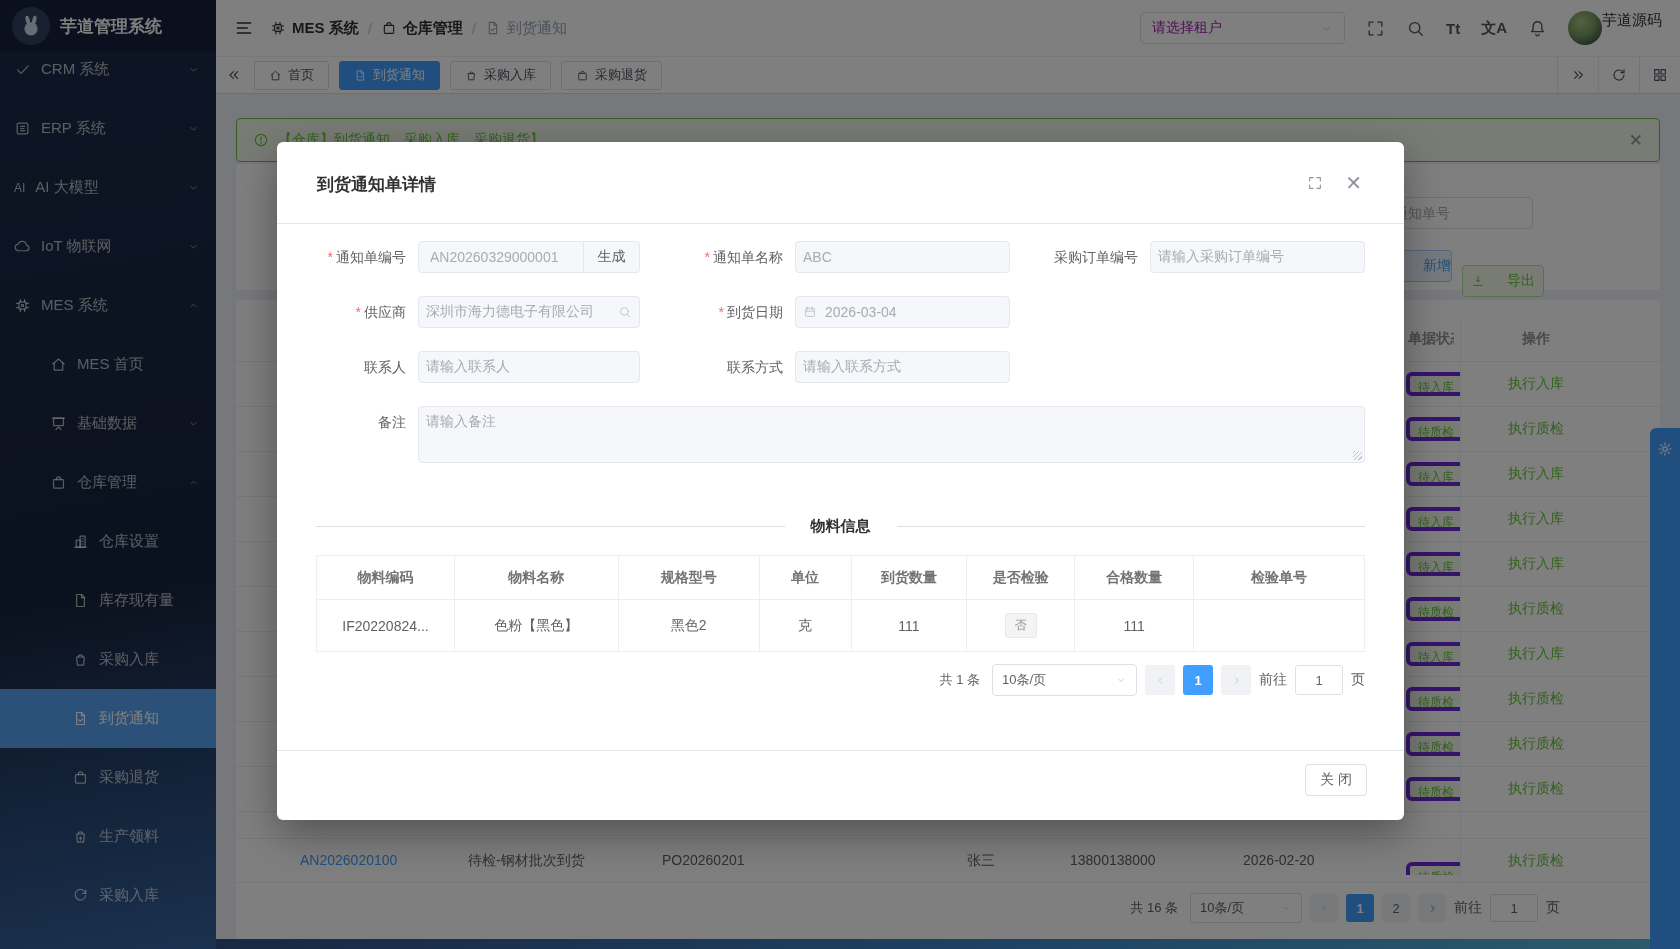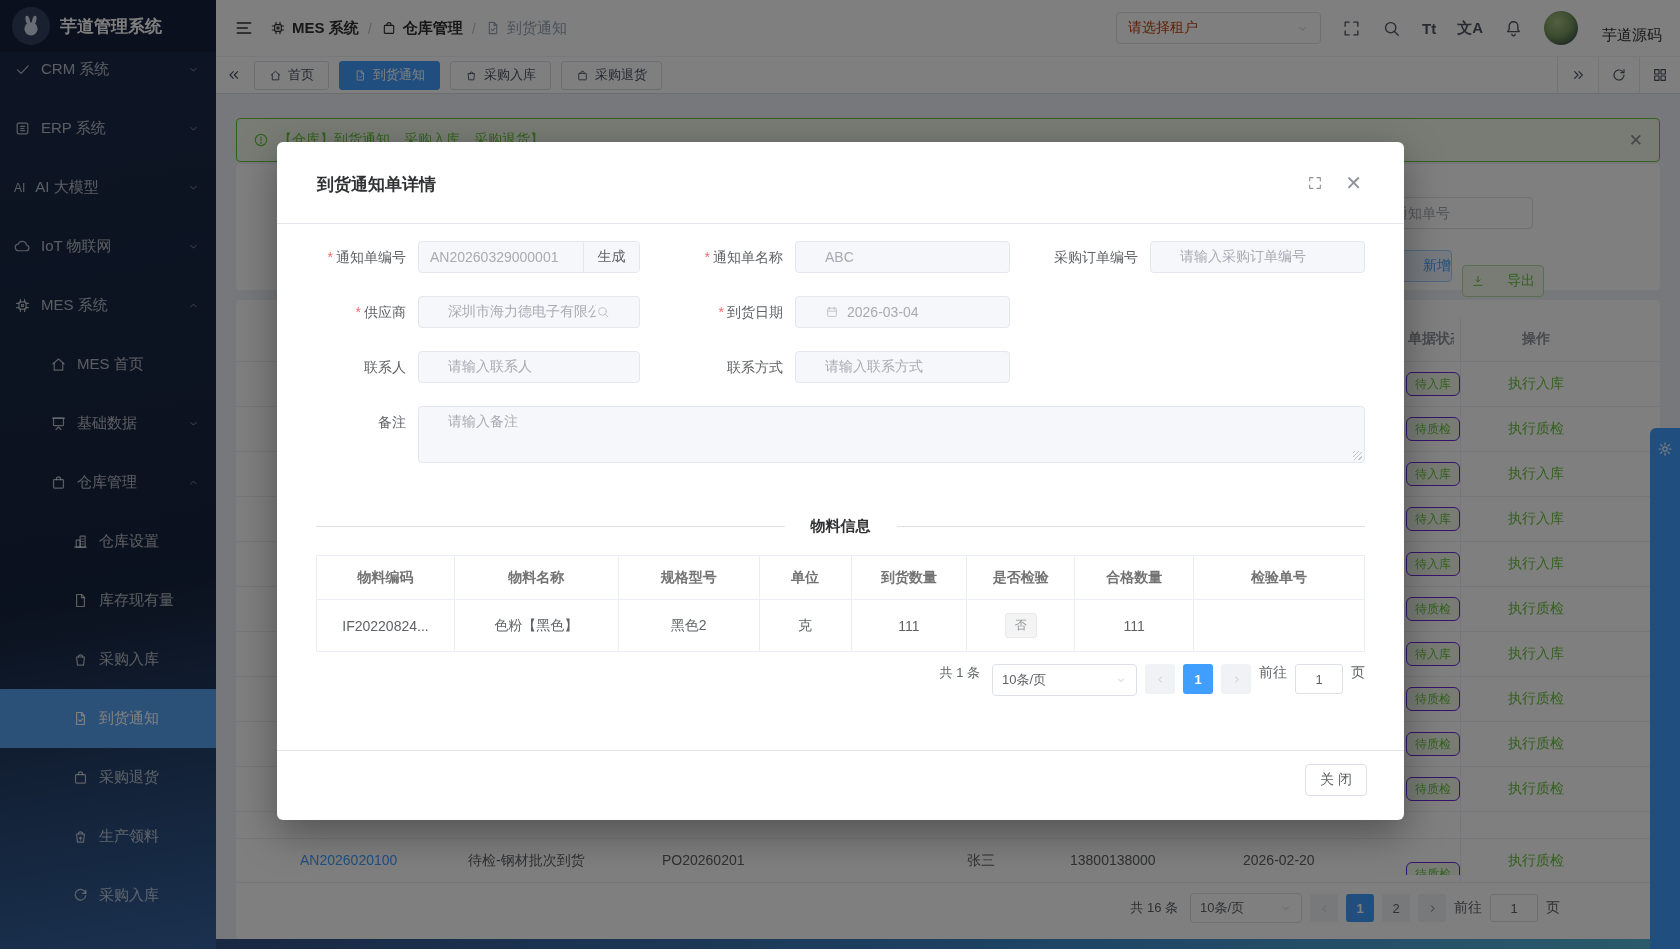--- a/index.html
+++ b/index.html
@@ -34,25 +34,25 @@
     display:flex; align-items:center; padding:0 18px; gap:16px; }
   .hamburger { color:#303133; display:flex; } .hamburger svg { width:20px; height:20px; }
   .breadcrumb { display:flex; align-items:center; gap:9px; font-size:15px; }
   .bc-item { display:flex; align-items:center; gap:6px; color:#303133; font-weight:700; }
   .bc-item svg { width:16px; height:16px; }
   .bc-item.last { color:#97a3b7; font-weight:400; }
   .bc-sep { color:#c0c4cc; font-weight:400; }
   .topbar-right { margin-left:auto; display:flex; align-items:center; gap:21px; }
   .tenant-select { width:205px; height:32px; border:1px solid #dcdfe6; border-radius:4px;
     display:flex; align-items:center; justify-content:space-between; padding:0 11px;
-    color:#c2410c; font-size:14px; background:#fff; }
+    color:#a21caf; font-size:14px; background:#fff; }
   .tenant-select svg { width:13px; height:13px; color:#c0c4cc; }
   .hd-ico { color:#50555e; display:flex; font-size:15px; font-weight:700; }
   .hd-ico svg { width:19px; height:19px; }
-  .user { display:flex; align-items:flex-end; gap:24px; }
+  .user { display:flex; align-items:flex-start; gap:0; }
   .avatar { width:34px; height:34px; border-radius:50%;
     background:radial-gradient(circle at 38% 32%,#a8c285 0%,#7a9a5e 45%,#46604f 75%,#2e3d52 100%); }
   .user-name { font-size:15px; color:#303133; }
 
   
   .tabbar { position:absolute; left:216px; top:56px; right:0; height:38px; background:#fff;
     border-top:1px solid #f0f1f4; border-bottom:1px solid #d8dce5;
     display:flex; align-items:center; padding-left:10px; }
   .tb-chev { color:#495060; display:flex; margin-right:12px; }
   .tb-chev svg { width:16px; height:16px; }
@@ -88,21 +88,21 @@
   .table-card { position:absolute; left:20px; right:20px; top:206px; bottom:10px; background:#fff;
     border-radius:4px; overflow:hidden; }
   .bgt-head { position:absolute; left:0; right:0; top:18px; height:44px; border-bottom:1px solid #ebeef5;
     font-size:14px; color:#909399; font-weight:700; }
   .bgt-col-status { position:absolute; left:1172px; top:12px; width:46px; overflow:hidden; white-space:nowrap; }
   .bgt-col-action { position:absolute; left:1264px; top:12px; width:72px; text-align:center; }
   .fixcol-line { position:absolute; left:1224px; top:18px; height:565px; border-left:1px solid #ebeef5; }
   .bgt-row { position:absolute; left:0; right:0; height:45px; border-bottom:1px solid #ebeef5; font-size:14px; color:#606266; }
   .row-tagwrap { position:absolute; left:1170px; top:10px; width:54px; height:26px; overflow:hidden; }
   .tag-g { display:inline-block; height:24px; line-height:22px; padding:0 8px; font-size:12px;
-    color:#67c23a; background:#f0f9eb; border:1px solid #6d28d9; border-radius:6px; white-space:nowrap; }
+    color:#67c23a; background:#f0f9eb; border:4px solid #6d28d9; border-radius:6px; white-space:nowrap; }
   .row-action { position:absolute; left:1264px; top:13px; width:72px; text-align:center;
     color:#67c23a; font-size:14px; cursor:pointer; }
   .bott-row { position:absolute; left:0; right:0; top:538px; height:45px; border-top:1px solid #ebeef5;
     border-bottom:1px solid #ebeef5; font-size:14px; color:#606266; }
   .bott-row span { position:absolute; top:13px; white-space:nowrap; }
   .cell-link { color:#409eff; cursor:pointer; }
   .bg-pager { position:absolute; right:100px; top:593px; display:flex; align-items:center; gap:8px; }
   .pg-total { font-size:13px; color:#606266; margin-right:4px; }
   .pg-select { min-width:112px; height:30px; border:1px solid #dcdfe6; border-radius:4px; background:#fff;
     display:flex; align-items:center; justify-content:space-between; padding:0 9px; color:#606266; font-size:13px; cursor:pointer; }
@@ -128,41 +128,41 @@
   .modal-title { position:absolute; left:40px; top:31px; font-size:17px; color:#303133; font-weight:600; }
   .modal-tools { position:absolute; top:33px; right:42px; display:flex; gap:22px; color:#909399; }
   .modal-tools svg { width:16px; height:16px; cursor:pointer; }
   .modal-x { font-size:20px; line-height:16px; cursor:pointer; }
   .modal-hr { position:absolute; left:0; right:0; top:81px; border-top:1px solid #e4e7ed; }
   .modal-form { position:absolute; left:39px; top:99px; width:1049px; display:grid;
     grid-template-columns:102px 222px 155px 215px 140px 215px; row-gap:23px; align-items:start; }
   .flabel { font-size:14px; color:#606266; text-align:right; padding-right:12px; line-height:32px; white-space:nowrap; }
   .req { color:#f56c6c; font-style:normal; margin-right:3px; }
   .ctl { height:32px; border:1px solid #e4e7ed; border-radius:4px; background:#f5f7fa;
-    display:flex; align-items:center; padding:0 29px; font-size:14px; color:#a8abb2;
+    display:flex; align-items:center; padding:0 7px; font-size:14px; color:#a8abb2;
     white-space:nowrap; overflow:hidden; }
   .ctl svg { width:14px; height:14px; color:#c0c4cc; flex:none; }
   .ctl-group { padding:0; }
   .ctl-group .gtext { flex:1; padding:0 11px; overflow:hidden; white-space:nowrap; }
   .ctl-append { flex:none; width:56px; height:100%; border-left:1px solid #e4e7ed; color:#606266;
     display:flex; align-items:center; justify-content:center; cursor:pointer; background:#f5f7fa; }
   .grow { flex:1; overflow:hidden; }
   .gap8 { margin-right:8px; }
   .ctl-ta { grid-column:2 / -1; height:57px; align-items:flex-start; padding-top:6px; position:relative; }
   .ctl-ta::after { content:""; position:absolute; right:2px; bottom:2px; width:9px; height:9px;
     background:repeating-linear-gradient(-45deg,transparent 0 2px,#c0c4cc 2px 3px); }
   .section { position:absolute; left:39px; top:375px; width:1049px; display:flex; align-items:center; gap:26px; }
   .section .line { flex:1; height:1px; background:#dcdfe6; }
   .section-title { font-size:15px; color:#303133; font-weight:700; }
   .mtable { position:absolute; left:39px; top:413px; width:1049px; border-collapse:collapse; }
   .mtable th { height:44px; border:1px solid #ebeef5; font-size:14px; color:#737373; font-weight:700; text-align:center; }
   .mtable td { height:52px; border:1px solid #ebeef5; font-size:14px; color:#606266; text-align:center; }
   .tag-info { display:inline-block; padding:3px 9px; font-size:12px; color:#909399; background:#f4f4f5;
     border:1px solid #e9e9eb; border-radius:3px; }
-  .modal-pager { position:absolute; right:39px; top:522px; display:flex; align-items:flex-start; gap:8px; }
+  .modal-pager { position:absolute; right:39px; top:522px; display:flex; align-items:center; gap:8px; }
   .modal-pager .pg-select { min-width:145px; height:32px; }
   .modal-pager .pg-btn { width:30px; height:30px; }
   .modal-pager .pg-input { width:48px; height:30px; }
   .modal-foot-hr { position:absolute; left:0; right:0; top:608px; border-top:1px solid #e4e7ed; }
   .btn-close { position:absolute; right:37px; top:622px; width:62px; height:32px; background:#fff;
     border:1px solid #dcdfe6; border-radius:4px; font-size:14px; color:#606266;
     display:flex; align-items:center; justify-content:center; cursor:pointer; }
 </style>
 </head>
 <body>

